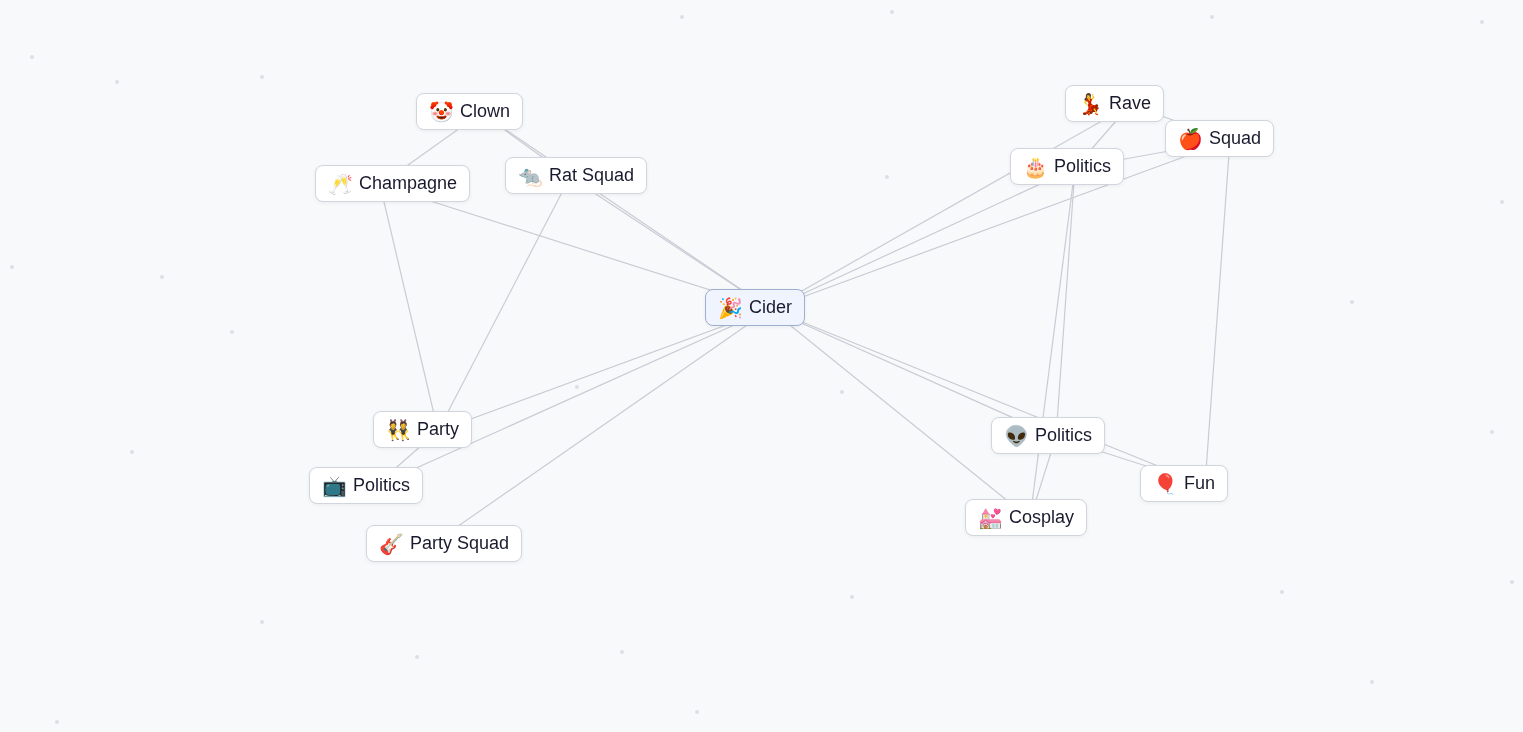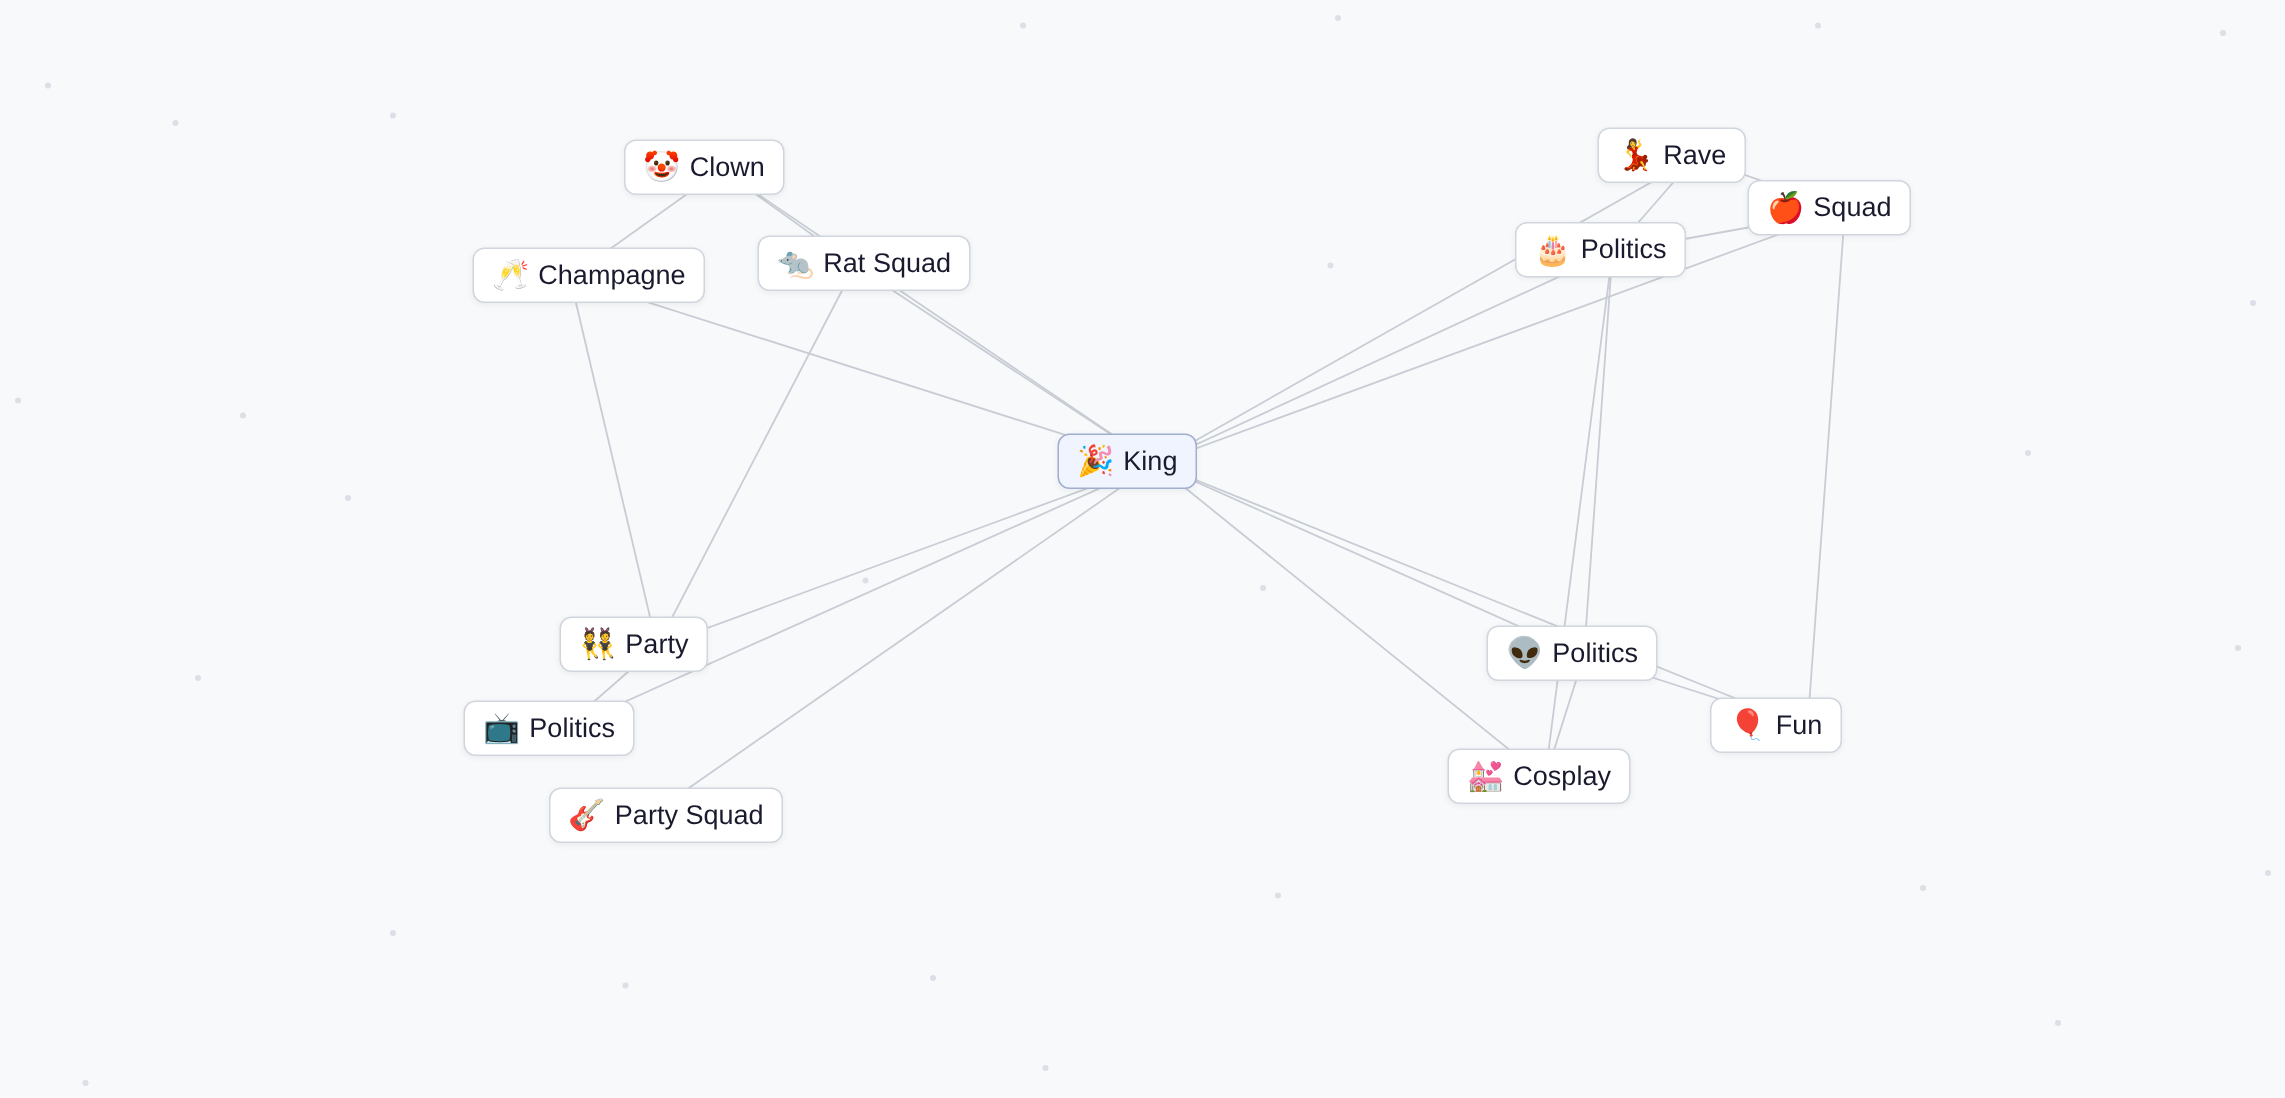--- a/index.html
+++ b/index.html
@@ -120,21 +120,21 @@
     <div class="dot" style="left: 1370px; top: 680px;"></div>
     <div class="dot" style="left: 1510px; top: 580px;"></div>
     <div class="dot" style="left: 1490px; top: 430px;"></div>
     <div class="dot" style="left: 695px; top: 710px;"></div>
     <div class="dot" style="left: 230px; top: 330px;"></div>
     <div class="dot" style="left: 55px; top: 720px;"></div>
   </div>
 <div id="nodes-container">
     <div class="node party" style="left: 705px; top: 289px;">
       <span class="emoji">🎉</span>
-      <span>King</span>
+      <span>Cider</span>
     </div>
     <div class="node" style="left: 416px; top: 93px;">
       <span class="emoji">🤡</span>
       <span>Clown</span>
     </div>
     <div class="node" style="left: 505px; top: 157px;">
       <span class="emoji">🐀</span>
       <span>Rat Squad</span>
     </div>
     <div class="node" style="left: 315px; top: 165px;">

